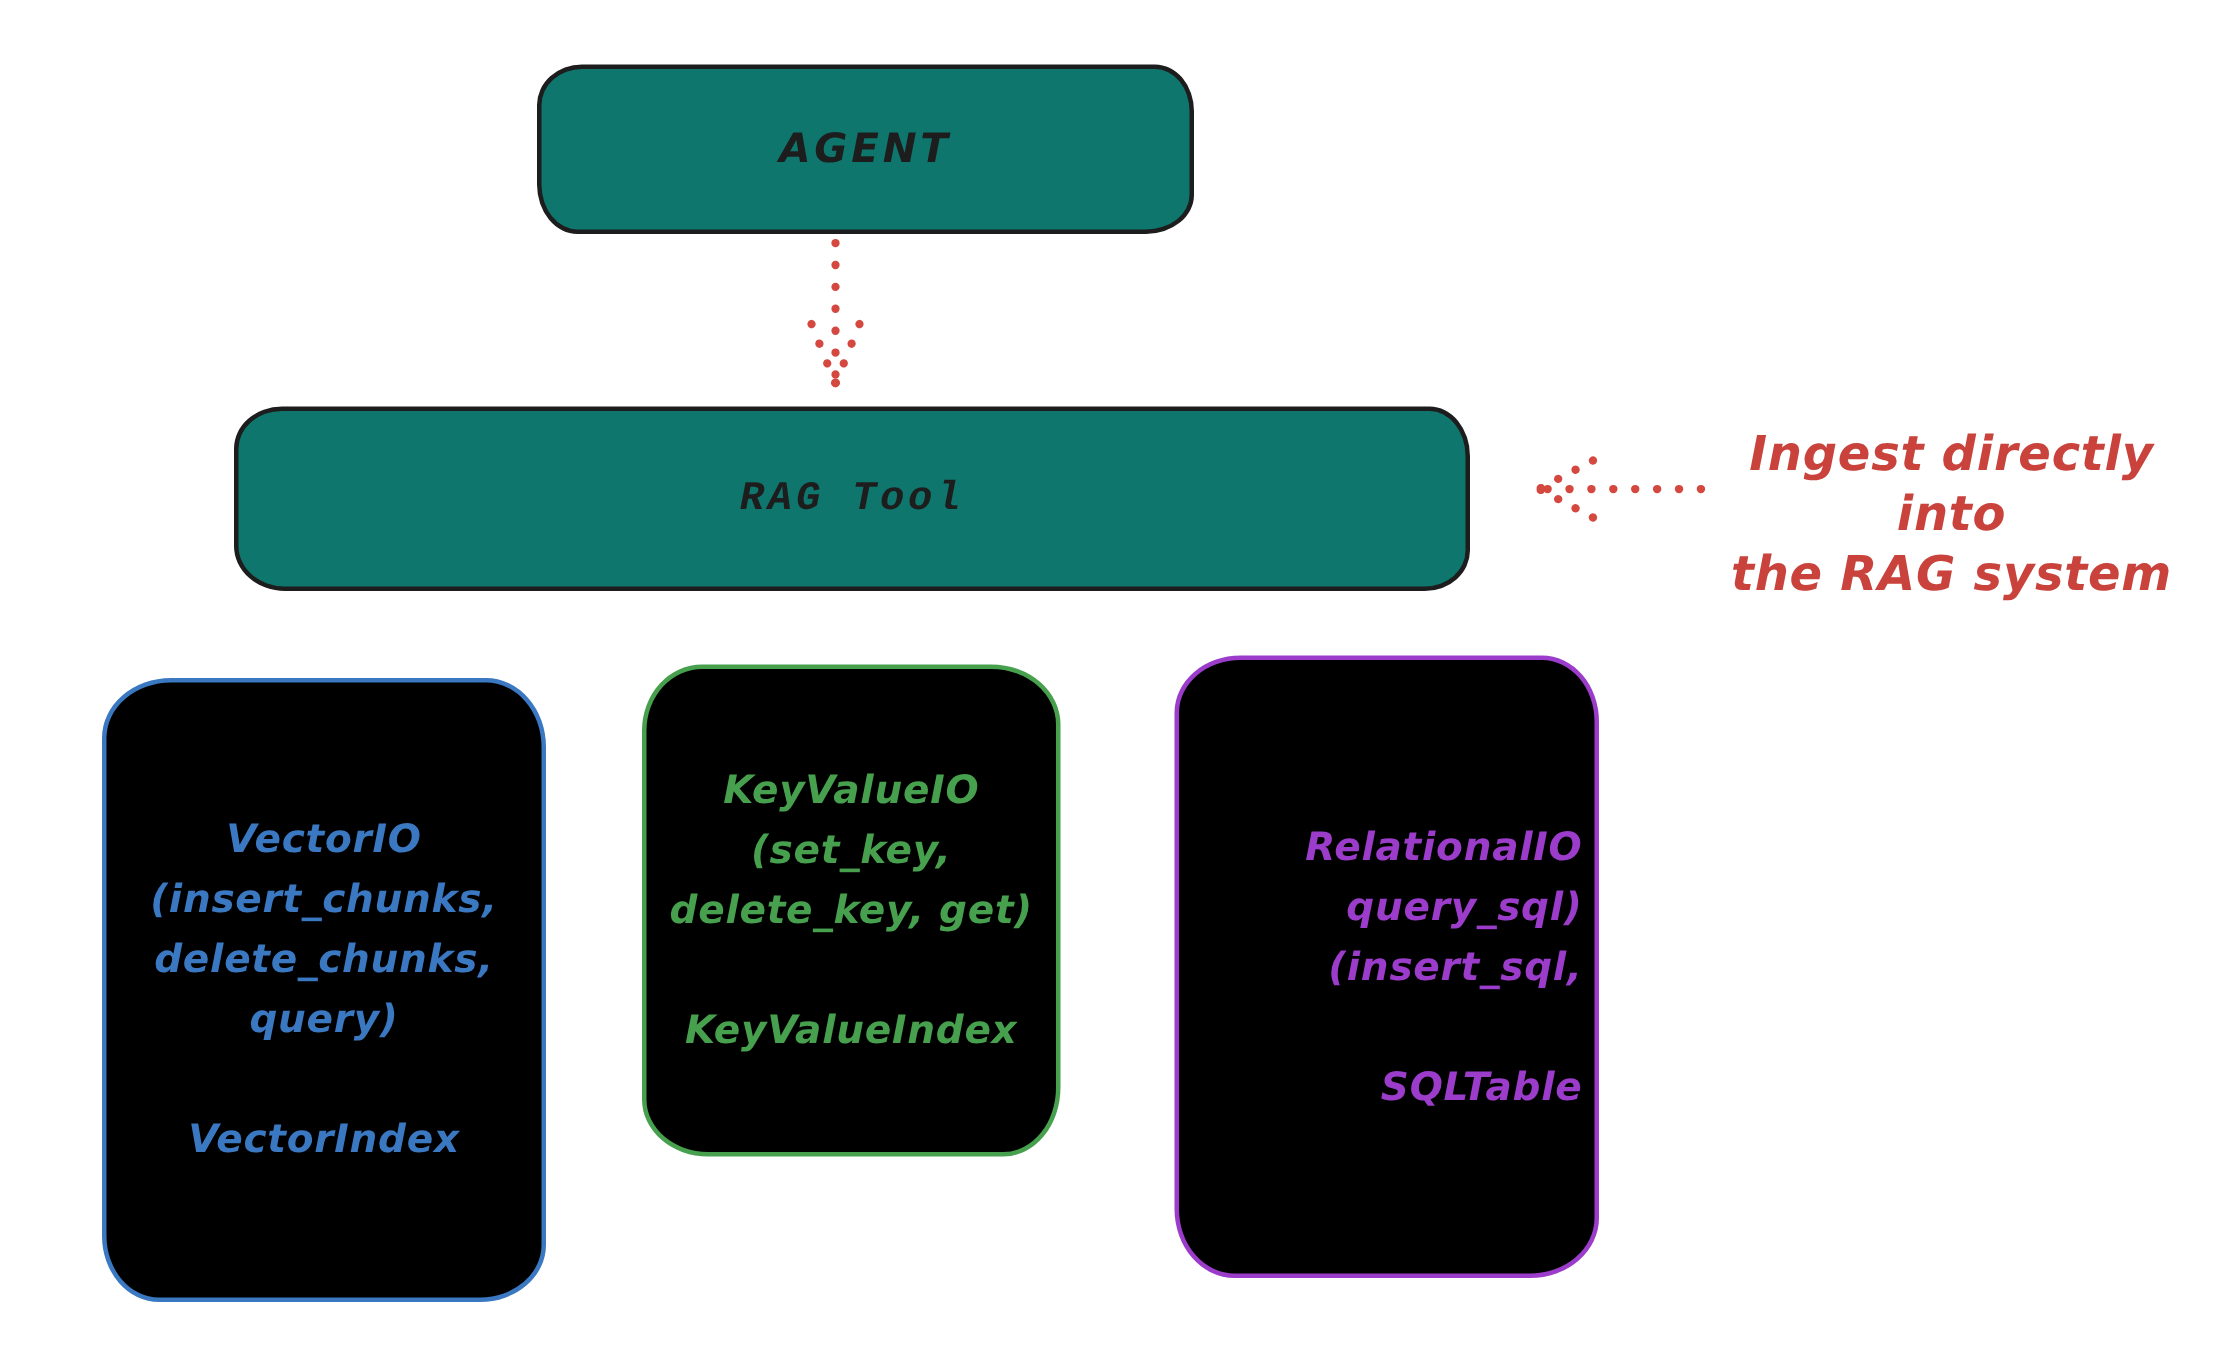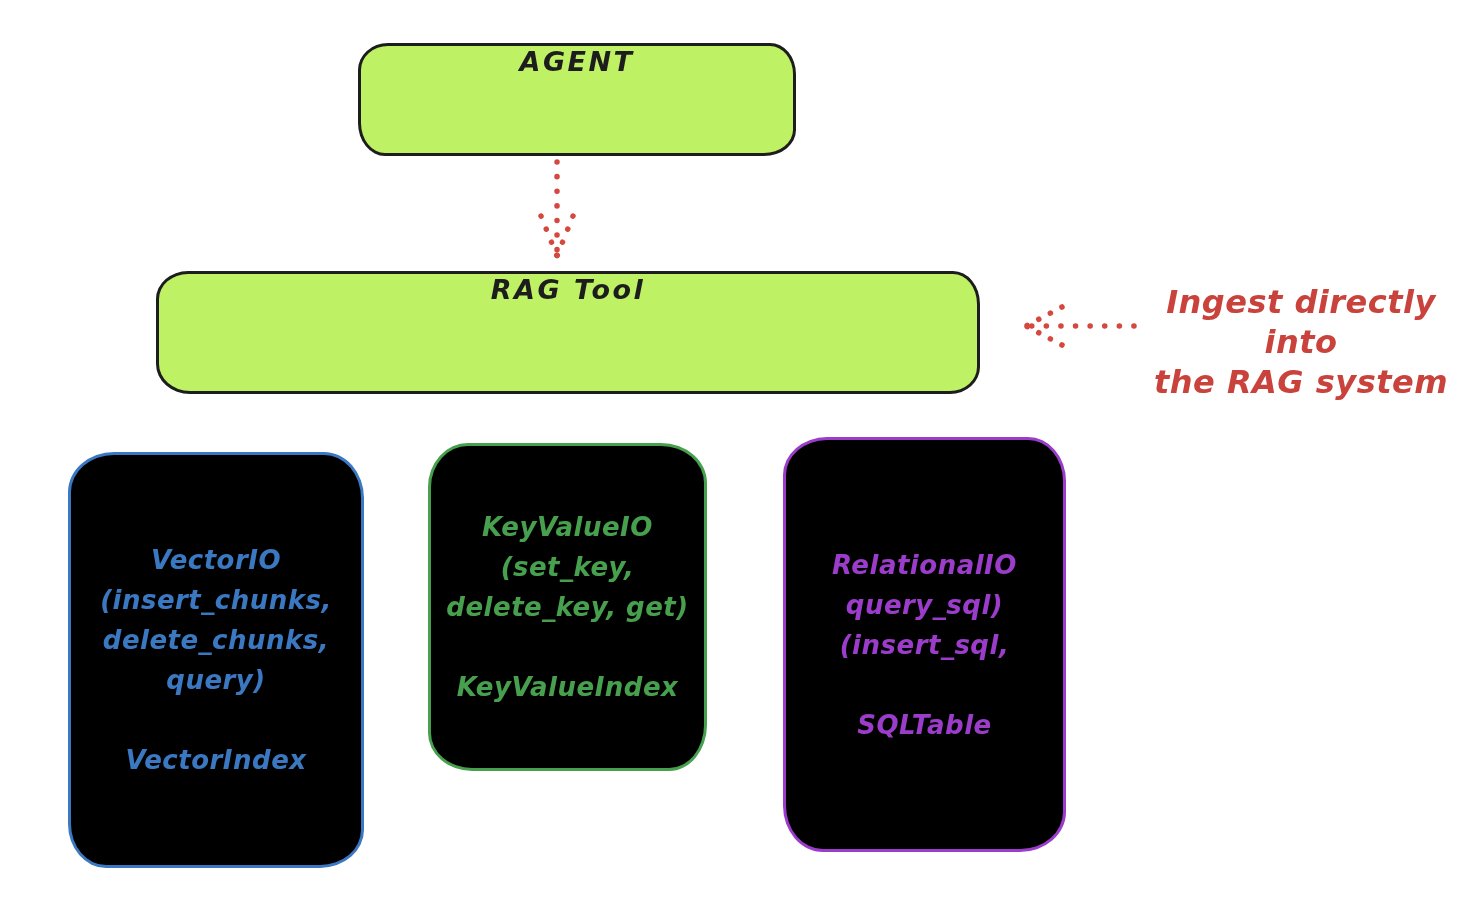--- a/index.html
+++ b/index.html
@@ -5,23 +5,23 @@
   * { margin: 0; padding: 0; box-sizing: border-box; }
   html, body { background: #ffffff; }
   body {
     font-family: "DejaVu Sans", "Liberation Sans", sans-serif;
     width: 1484px; height: 910px; position: relative; overflow: hidden;
   }
   .canvas { position: absolute; left: 0; top: 0; width: 1484px; height: 910px; }
 
   .node {
     position: absolute;
-    background: #bef264;
+    background: #0f766e;
     border: 3.5px solid #1d1d1d;
-    display: flex; align-items: flex-start; justify-content: center;
+    display: flex; align-items: center; justify-content: center;
     text-align: center;
   }
   .node-label {
     font-weight: bold;
     font-size: 27px;
     color: #1d1d1d;
     letter-spacing: 2.5px;
     font-style: italic;
   }
 
@@ -81,21 +81,21 @@
   </div>
 
   <svg class="arrow-svg arrow-down" width="46" height="108" viewBox="0 0 46 108">
     <g fill="none" stroke-width="5.5" stroke-linecap="round" stroke="#d5483f" style="stroke: rgb(213, 72, 63);">
       <path d="M23 4 L23 96" stroke-dasharray="0.1 14.5"></path>
       <path d="M7 58 L23 98" stroke-dasharray="0.1 14"></path>
       <path d="M39 58 L23 98" stroke-dasharray="0.1 14"></path>
     </g>
   </svg>
 
-  <div class="node rag-box" style="border-color: rgb(29, 29, 29);">
+  <div class="node rag-box" style="border-color: rgb(29, 29, 29); font-family: Liberation Mono, monospace;">
     <span class="node-label" style="color: rgb(29, 29, 29);">RAG Tool</span>
   </div>
 
   <svg class="arrow-svg arrow-left" width="122" height="60" viewBox="0 0 122 60">
     <g fill="none" stroke-width="5.5" stroke-linecap="round" stroke="#d5483f" style="stroke: rgb(213, 72, 63);">
       <path d="M118 30 L12 30" stroke-dasharray="0.1 14.5"></path>
       <path d="M46 11 L10 30" stroke-dasharray="0.1 13"></path>
       <path d="M46 49 L10 30" stroke-dasharray="0.1 13"></path>
     </g>
   </svg>
@@ -115,21 +115,21 @@
   </div>
 
   <div class="backend-box backend-keyvalue" style="border-color: rgb(71, 160, 77); color: rgb(71, 160, 77);">
     <div>KeyValueIO</div>
     <div>(set_key,</div>
     <div>delete_key, get)</div>
     <div class="backend-gap"></div>
     <div>KeyValueIndex</div>
   </div>
 
-  <div class="backend-box backend-relational" style="border-color: rgb(155, 60, 203); color: rgb(155, 60, 203);">
+  <div class="backend-box backend-relational" style="border-color: rgb(155, 60, 203); color: rgb(155, 60, 203); align-items: flex-end;">
     <div>RelationalIO</div>
     <div>query_sql)</div>
     <div>(insert_sql,</div>
     <div class="backend-gap"></div>
     <div>SQLTable</div>
   </div>
 
 </div>
 
 </body></html>

